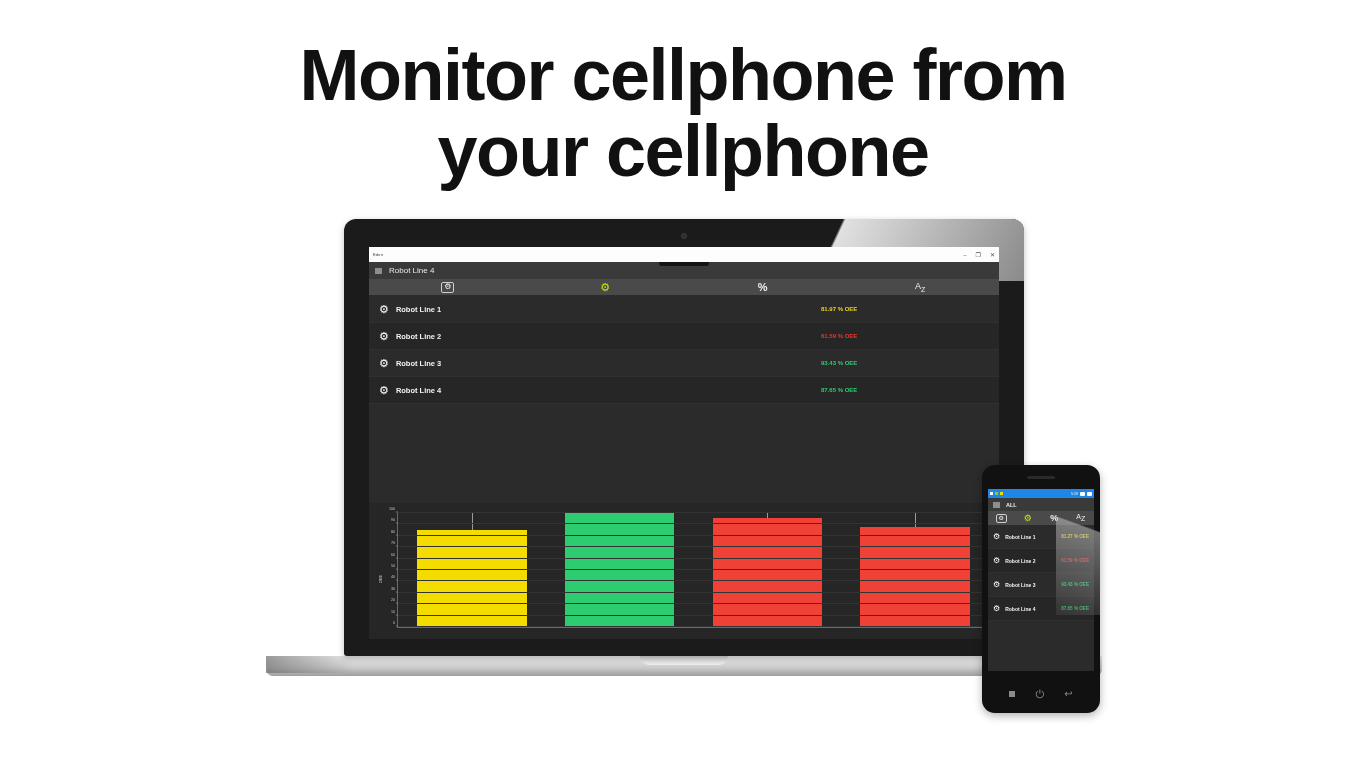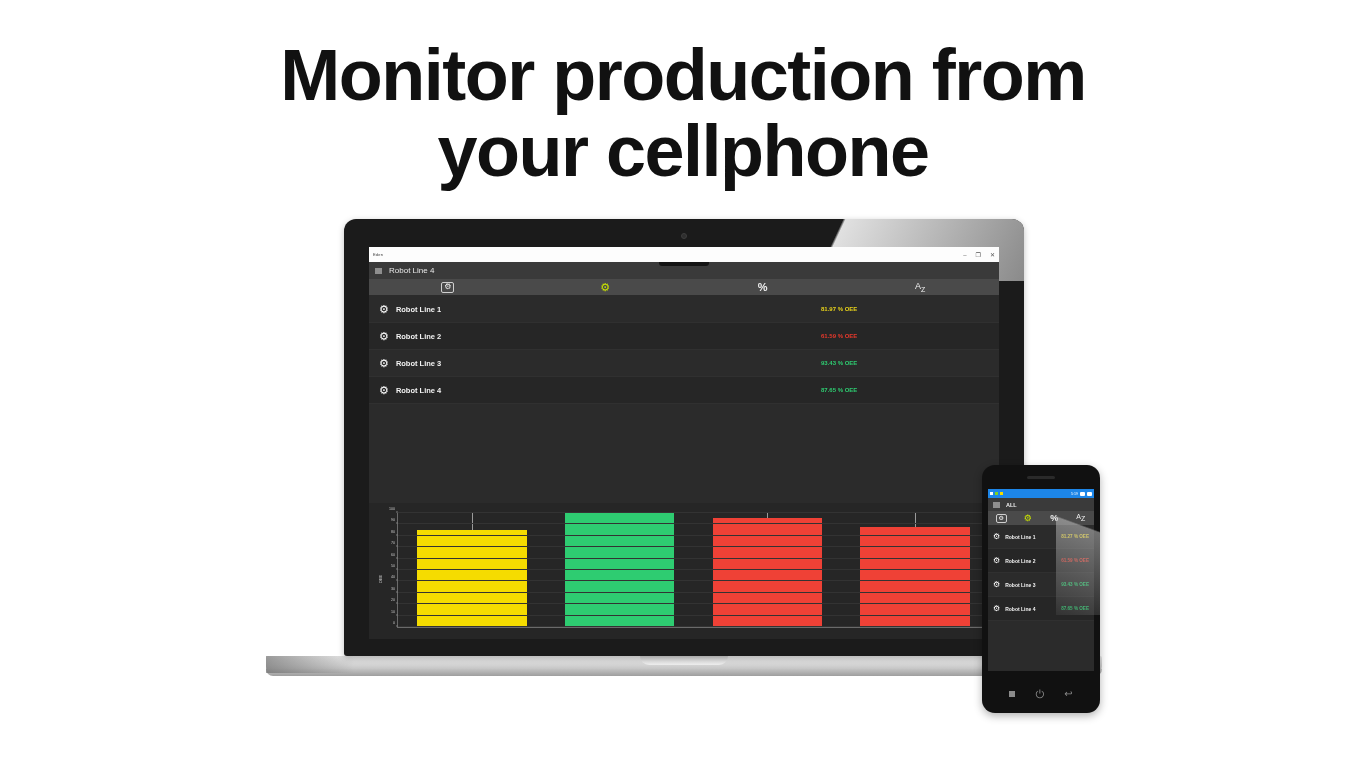--- a/index.html
+++ b/index.html
@@ -175,21 +175,21 @@
   .nav-sq { width: 6px; height: 6px; background: #8b8b8b; }
   .nav-pw { font-size: 11px; line-height: 1; color:#8b8b8b; }
   .nav-bk { font-size: 10px; line-height: 1; color:#8b8b8b; }
 </style>
 </head>
 <body>
 
 <div class="stage">
 
   <div class="headline">
-    <span>Monitor production from</span>
+    <span>Monitor cellphone from</span>
     <span class="l2">your cellphone</span>
   </div>
 
   <div class="laptop">
     <div class="base"></div>
     <div class="base-edge"></div>
     <div class="base-shadow"></div>
     <div class="notch-base"></div>
 
     <div class="lid">

